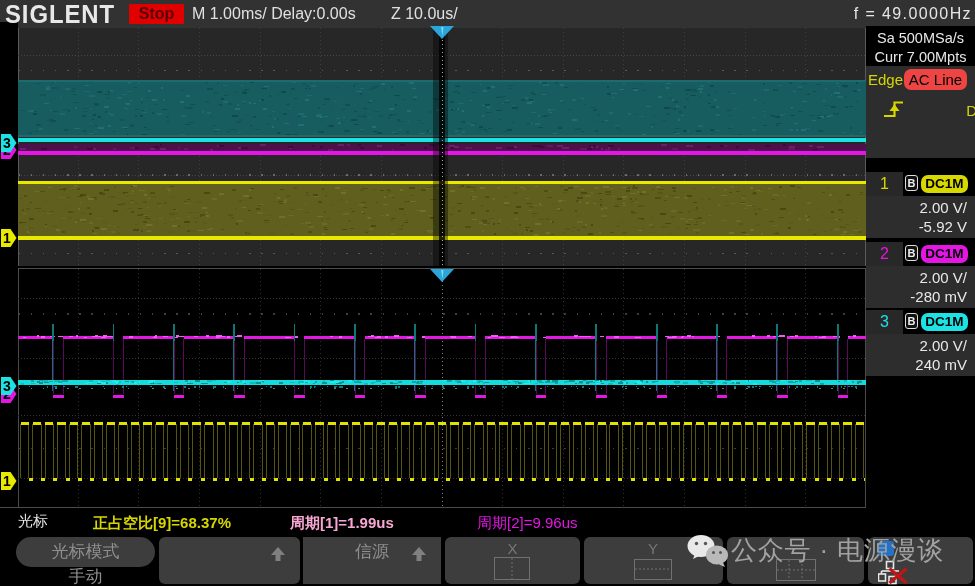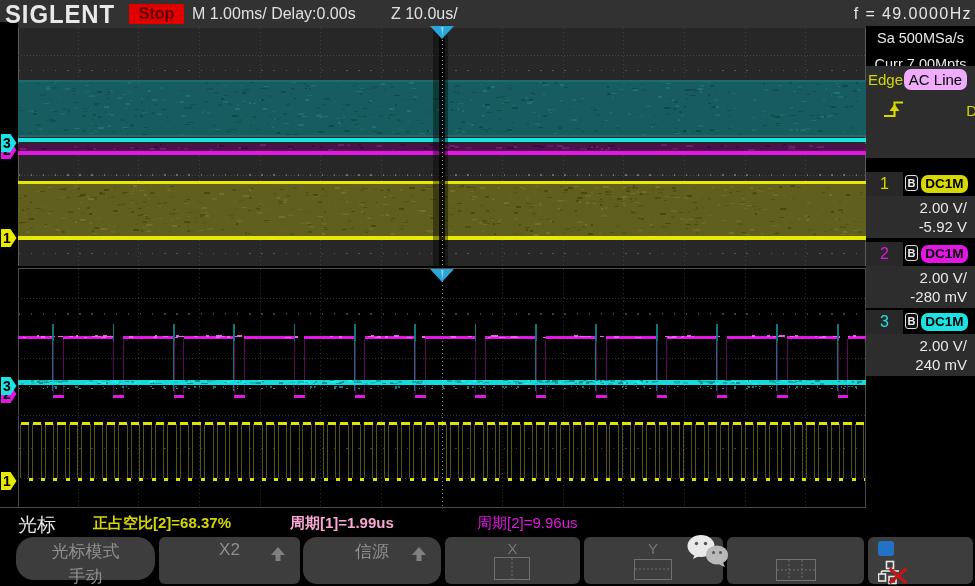--- a/index.html
+++ b/index.html
@@ -2072,25 +2072,25 @@
 <svg width="16" height="18" viewBox="0 0 16 18" style="position:absolute;left:1px;top:377px">
     <path d="M0 0 H9.5 L15.5 9 L9.5 18 H0 Z" fill="#1de2e4"></path>
     <text x="6" y="13.8" font-size="14" font-weight="bold" fill="#000" text-anchor="middle" font-family="Liberation Sans">3</text>
   </svg>
 <svg width="16" height="18" viewBox="0 0 16 18" style="position:absolute;left:1px;top:472px">
     <path d="M0 0 H9.5 L15.5 9 L9.5 18 H0 Z" fill="#e9e900"></path>
     <text x="6" y="13.8" font-size="14" font-weight="bold" fill="#000" text-anchor="middle" font-family="Liberation Sans">1</text>
   </svg>
 <div style="position:absolute;left:866px;top:26px;width:109px;height:60px;background:#000;color:#e8e8e8;font-size:14.5px;text-align:center">
 <div style="margin-top:4px">Sa 500MSa/s</div>
-    <div style="margin-top:10px">Curr 7.00Mpts</div>
+    <div style="margin-top:3px">Curr 7.00Mpts</div>
   </div>
 <div style="position:absolute;left:866px;top:66px;width:131px;height:92px;background:#2d2d2d">
  <div style="position:absolute;left:2px;top:5px;color:#d6d600;font-size:15px">Edge</div>
- <div style="position:absolute;left:38px;top:3px;width:63px;height:21px;background:#f0abfc;border-radius:7px;color:#000;font-size:15px;text-align:center;line-height:21px">AC Line</div>
+ <div style="position:absolute;left:38px;top:3px;width:63px;height:21px;background:#ef4444;border-radius:7px;color:#000;font-size:15px;text-align:center;line-height:21px">AC Line</div>
  <svg width="22" height="20" viewBox="0 0 22 20" style="position:absolute;left:17px;top:33px">
    <path d="M1 17 H11.5 V3.5 H20" stroke="#d6d600" stroke-width="2.2" fill="none"></path>
    <path d="M6.5 12 H16.5 L11.5 5.2 Z" fill="#d6d600"></path>
  </svg>
  <div style="position:absolute;right:9px;top:36px;color:#d6d600;font-size:15px">DC</div>
 </div>
 <div style="position:absolute;left:866px;top:172px;width:109px;height:66px;background:#2d2d2d">
  <div style="position:absolute;left:0;top:0;width:37px;height:24px;background:#282828;color:#d8d800;font-size:16px;text-align:center;line-height:24px">1</div>
  <div style="position:absolute;left:37px;top:0;width:72px;height:24px;background:#000"></div>
  <div style="position:absolute;left:39px;top:3px;width:13px;height:16px;border:1.5px solid #ddd;border-radius:3px;background:#111;color:#eee;font-size:11px;font-weight:bold;text-align:center;line-height:15px;box-sizing:border-box">B</div>
@@ -2105,35 +2105,34 @@
  <div style="position:absolute;right:8px;top:26px;color:#e8e8e8;font-size:15px;text-align:right;line-height:19px">2.00 V/<br>-280 mV</div>
 </div>
 <div style="position:absolute;left:866px;top:310px;width:109px;height:66px;background:#2d2d2d">
  <div style="position:absolute;left:0;top:0;width:37px;height:24px;background:#282828;color:#1de2e4;font-size:16px;text-align:center;line-height:24px">3</div>
  <div style="position:absolute;left:37px;top:0;width:72px;height:24px;background:#000"></div>
  <div style="position:absolute;left:39px;top:3px;width:13px;height:16px;border:1.5px solid #ddd;border-radius:3px;background:#111;color:#eee;font-size:11px;font-weight:bold;text-align:center;line-height:15px;box-sizing:border-box">B</div>
  <div style="position:absolute;left:55px;top:3px;width:47px;height:18px;background:#1de2e4;border-radius:7px;color:#000;font-size:13.5px;font-weight:bold;text-align:center;line-height:18px">DC1M</div>
  <div style="position:absolute;right:8px;top:26px;color:#e8e8e8;font-size:15px;text-align:right;line-height:19px">2.00 V/<br>240 mV</div>
 </div>
 <div style="position:absolute;left:0;top:507px;width:866px;height:1px;background:#4a4a4a"></div>
-<div style="position:absolute;left:18px;top:512px;font-size:19px;color:#e8e8e8">光标</div>
-<div style="position:absolute;left:93px;top:514px;font-size:15px;font-weight:bold;color:#d6d600">正占空比[2]=68.37%</div>
+<div style="position:absolute;left:18px;top:512px;font-size:15px;color:#e8e8e8">光标</div>
+<div style="position:absolute;left:93px;top:514px;font-size:15px;font-weight:bold;color:#d6d600">正占空比[9]=68.37%</div>
 <div style="position:absolute;left:290px;top:514px;font-size:15px;font-weight:bold;color:#f9a8d4">周期[1]=1.99us</div>
 <div style="position:absolute;left:477px;top:514px;font-size:15px;font-weight:normal;color:#e316e3">周期[2]=9.96us</div>
-<div style="position:absolute;left:16px;top:537px;width:139px;height:43px;background:#3d3d3d;border-radius:18px;color:#8f8f8f">
+<div style="position:absolute;left:16px;top:537px;width:139px;height:30px;background:#3d3d3d;border-radius:18px;color:#8f8f8f">
     <div style="text-align:center;font-size:17px;margin-top:3px">光标模式</div>
     <div style="text-align:center;font-size:17px;margin-top:2px">手动</div>
   </div>
 <div style="position:absolute;left:159px;top:537px;width:141px;height:47px;background:#3d3d3d;border-radius:6px;color:#8f8f8f">
-    <div style="text-align:center;font-size:17px;margin-top:3px">X2</div>
     <svg width="16" height="14" viewBox="0 0 16 14" style="position:absolute;right:14px;top:10px">
       <path d="M8 0 L15 8 H10.5 V14 H5.5 V8 H1 Z" fill="#808080"></path>
     </svg>
   </div>
-<div style="position:absolute;left:303px;top:537px;width:138px;height:47px;background:#3d3d3d;border-radius:14px;color:#8f8f8f">
+<div style="position:absolute;left:303px;top:537px;width:138px;height:47px;background:#3d3d3d;border-radius:0;color:#8f8f8f">
     <div style="text-align:center;font-size:17px;margin-top:3px">信源</div>
     <svg width="16" height="14" viewBox="0 0 16 14" style="position:absolute;right:14px;top:10px">
       <path d="M8 0 L15 8 H10.5 V14 H5.5 V8 H1 Z" fill="#808080"></path>
     </svg>
   </div>
 <div style="position:absolute;left:445px;top:537px;width:135px;height:47px;background:#3d3d3d;border-radius:6px;color:#8f8f8f">
     <div style="text-align:center;font-size:15px;margin-top:3px;color:#777">X</div>
     <svg width="36" height="23" viewBox="0 0 36 23" style="position:absolute;left:49px;top:20px">
       <rect x="0.5" y="0.5" width="35" height="22" fill="none" stroke="#707070"></rect>
       <line x1="18" y1="1" x2="18" y2="22" stroke="#707070" stroke-dasharray="2,2"></line>
@@ -2170,12 +2169,13 @@
 <svg width="42" height="32" viewBox="0 0 42 32" style="position:absolute;left:0;top:2px">
  <ellipse cx="14" cy="11" rx="13.5" ry="11" fill="#e9e9e9"></ellipse>
  <path d="M8 19 l-2 5 l6 -3 Z" fill="#e9e9e9"></path>
  <circle cx="9.5" cy="8.5" r="1.7" fill="#555"></circle>
  <circle cx="18.5" cy="8.5" r="1.7" fill="#555"></circle>
  <ellipse cx="30" cy="20" rx="11" ry="9.5" fill="#b9b9b9"></ellipse>
  <path d="M36 27.5 l2 4.5 l-6 -2.5 Z" fill="#b9b9b9"></path>
  <circle cx="26.5" cy="17.5" r="1.5" fill="#555"></circle>
  <circle cx="33.5" cy="17.5" r="1.5" fill="#555"></circle>
 </svg>
+<div style="position:absolute;left:44px;top:0px;font-size:26px;color:#a2a2a2;letter-spacing:0.8px;white-space:nowrap">公众号 · 电源漫谈</div>
 </div>
 </body></html>

